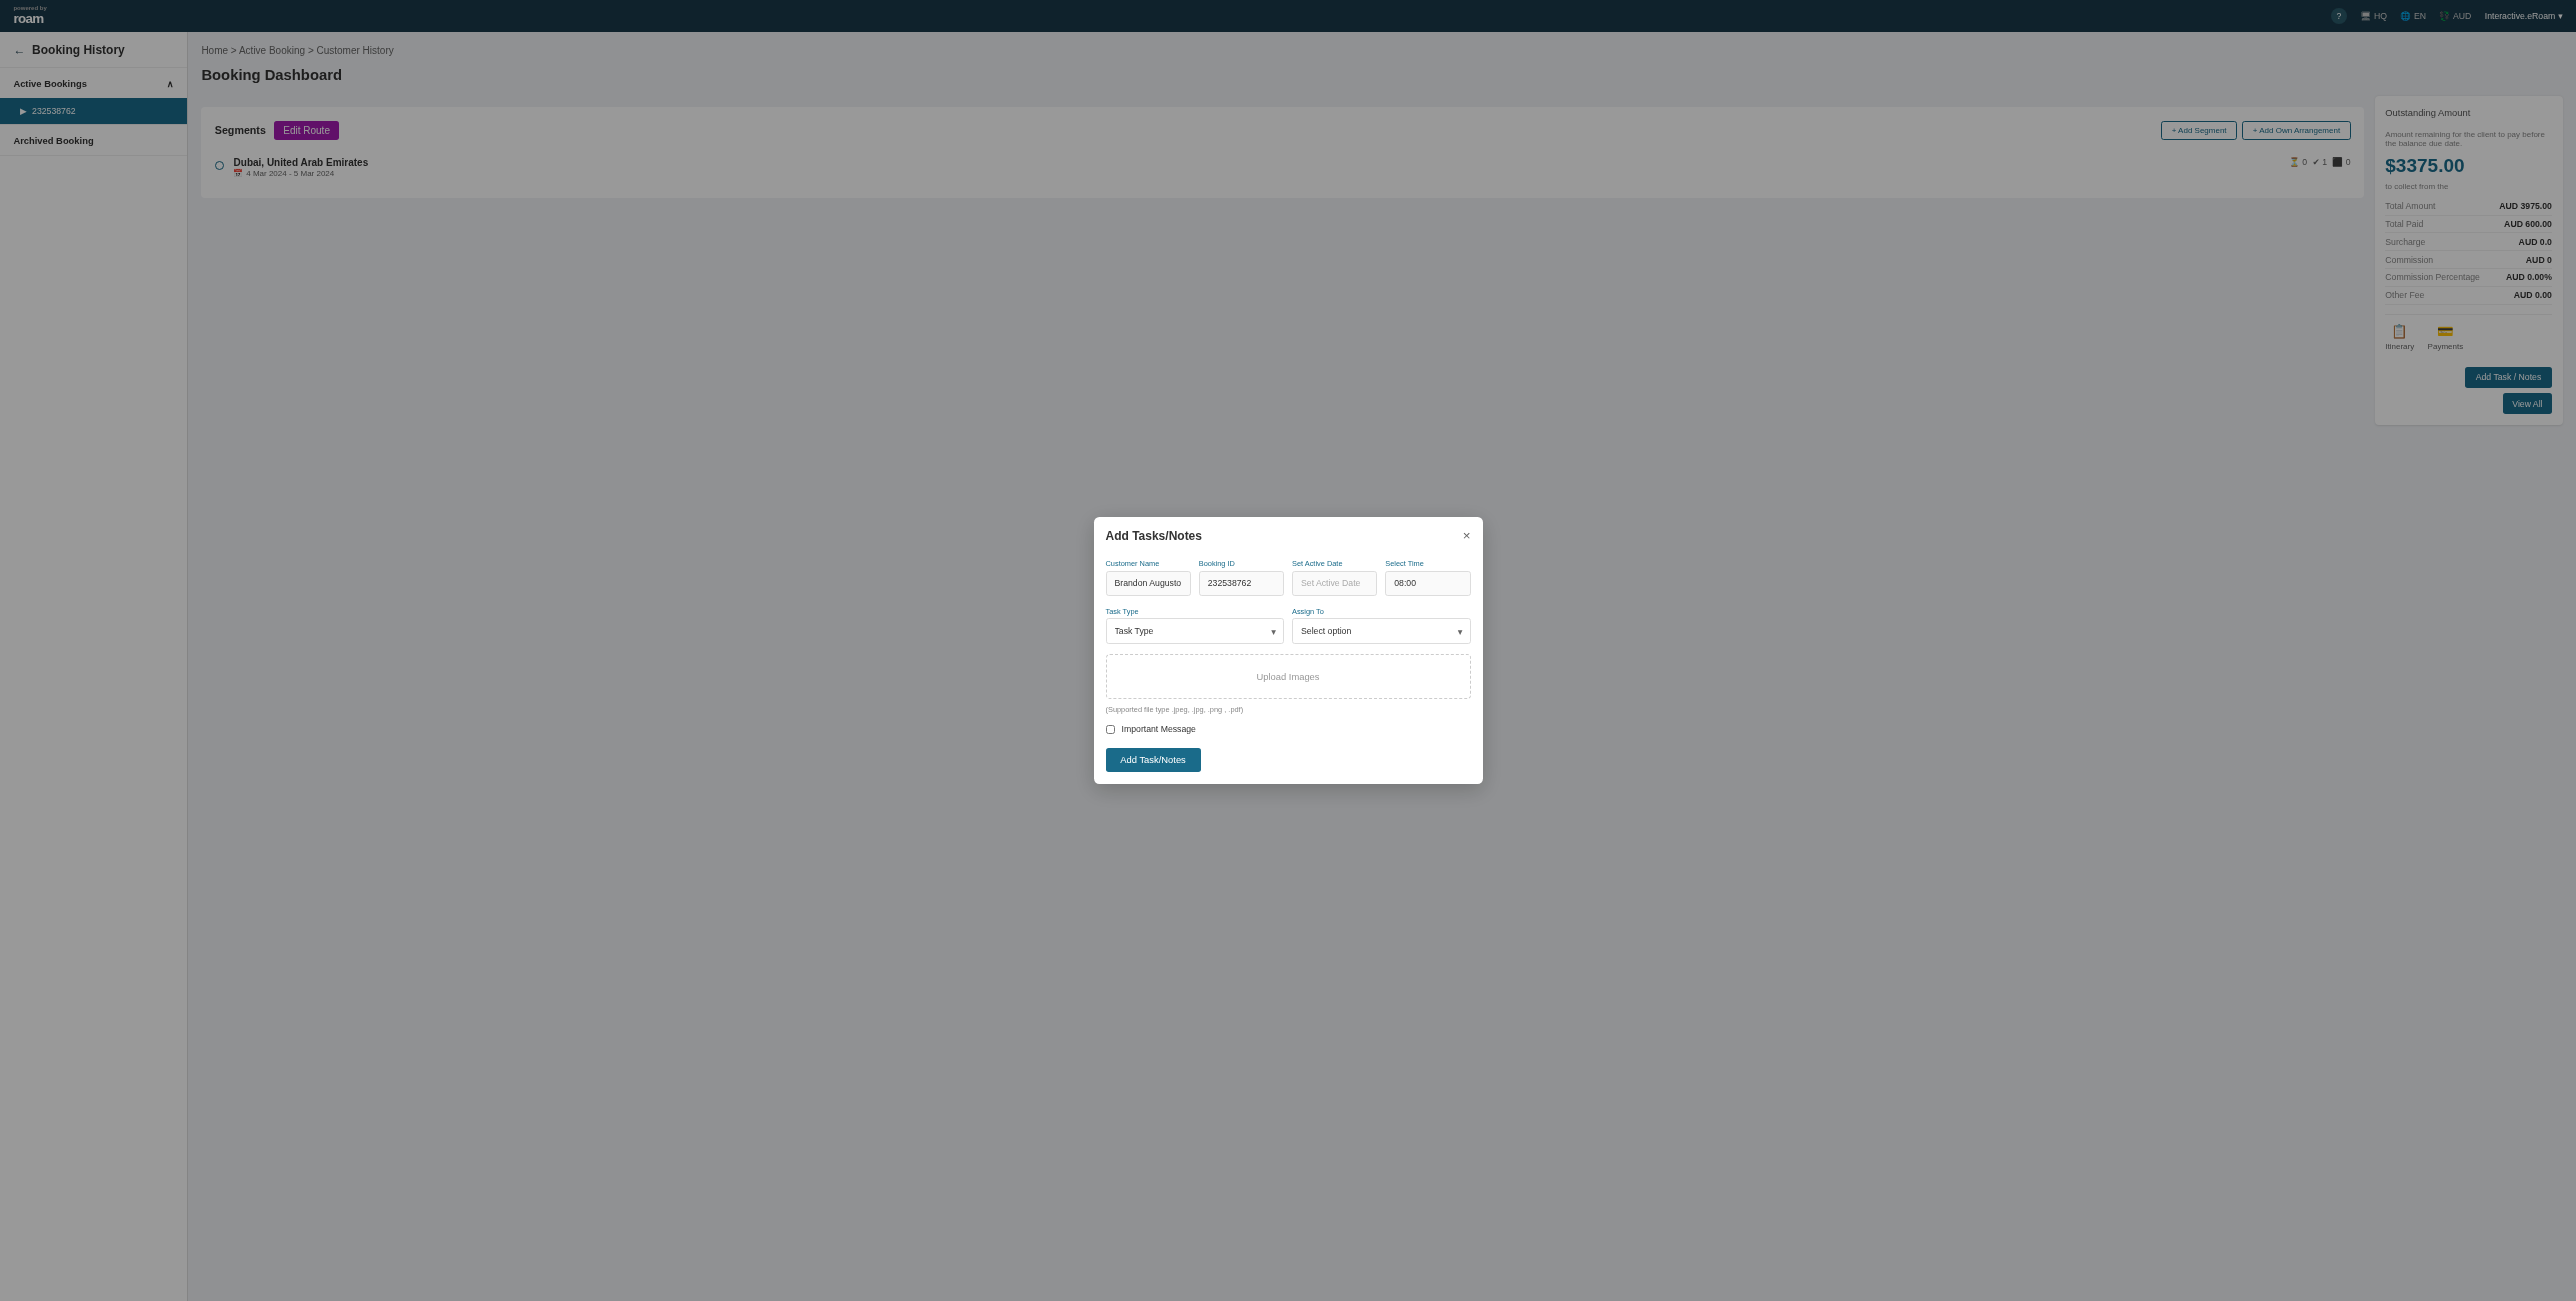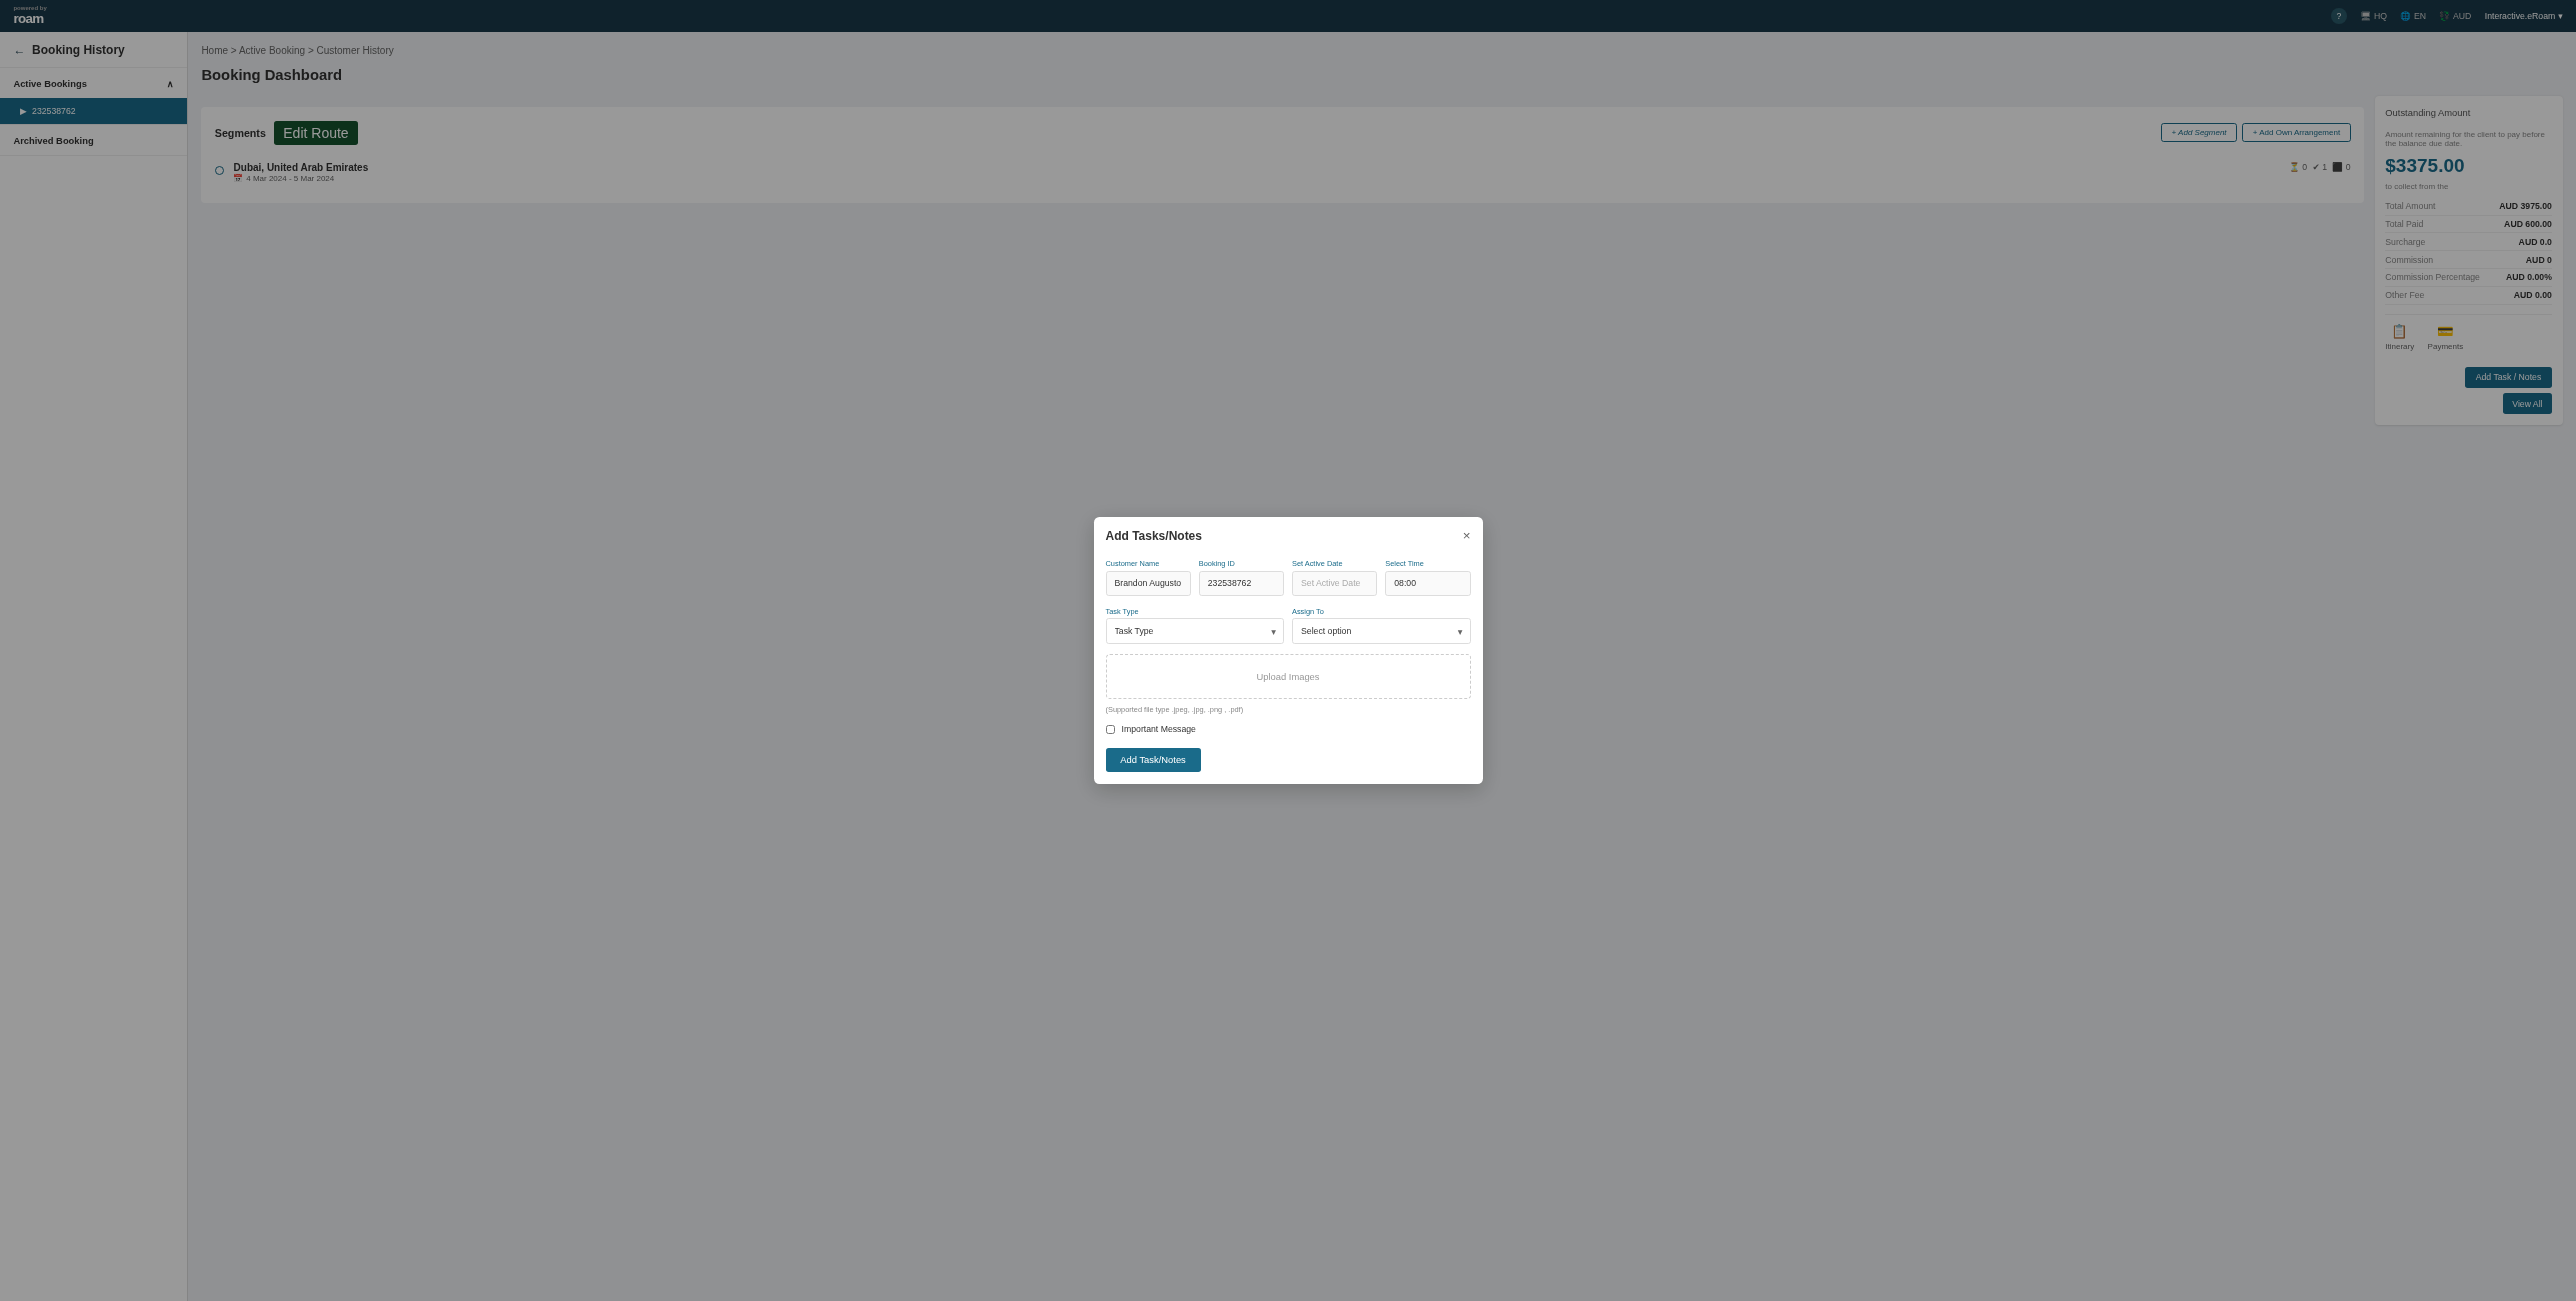--- a/index.html
+++ b/index.html
@@ -66,22 +66,22 @@
     .breadcrumb {
       font-size: 10px; color: #666;
       margin-bottom: 10.7px;
     }
     .page-title { font-size: 14.8px; font-weight: 600; margin-bottom: 13.4px; }
 
     
     .segments-section { background: white; border-radius: 4px; padding: 13.4px; margin-top: 10.7px; }
     .segments-header { display: flex; align-items: center; gap: 8px; margin-bottom: 10.7px; }
     .segments-title { font-size: 10.7px; font-weight: 600; }
-    .btn-edit-route { background: #14532d; color: white; border: none; padding: 4px 9.4px; border-radius: 2.7px; cursor: pointer; font-size: 14px; }
-    .btn-add-segment { background: white; color: #1a6b8a; border: 0.7px solid #1a6b8a; padding: 4px 9.4px; border-radius: 2.7px; cursor: pointer; font-size: 8px; display: flex; align-items: center; gap: 2.7px; font-style: italic; }
+    .btn-edit-route { background: #a21caf; color: white; border: none; padding: 4px 9.4px; border-radius: 2.7px; cursor: pointer; font-size: 10px; }
+    .btn-add-segment { background: white; color: #1a6b8a; border: 0.7px solid #1a6b8a; padding: 4px 9.4px; border-radius: 2.7px; cursor: pointer; font-size: 8px; display: flex; align-items: center; gap: 2.7px; }
     .btn-add-own { background: white; color: #1a6b8a; border: 0.7px solid #1a6b8a; padding: 4px 9.4px; border-radius: 2.7px; cursor: pointer; font-size: 8px; display: flex; align-items: center; gap: 2.7px; }
     .segment-item { display: flex; align-items: flex-start; gap: 9.4px; padding: 6.7px 0; }
     .segment-dot { width: 9.4px; height: 9.4px; border-radius: 50%; border: 1.3px solid #1a6b8a; margin-top: 2px; flex-shrink: 0; }
     .segment-city { font-size: 10px; font-weight: 600; }
     .segment-date { font-size: 8px; color: #666; display: flex; align-items: center; gap: 2.7px; margin-top: 1.3px; }
     .segment-actions { margin-left: auto; display: flex; gap: 5.4px; align-items: center; }
     .segment-action-icon { color: #666; font-size: 8.7px; display: flex; align-items: center; gap: 2px; }
 
     .right-panel {
       background: white;

